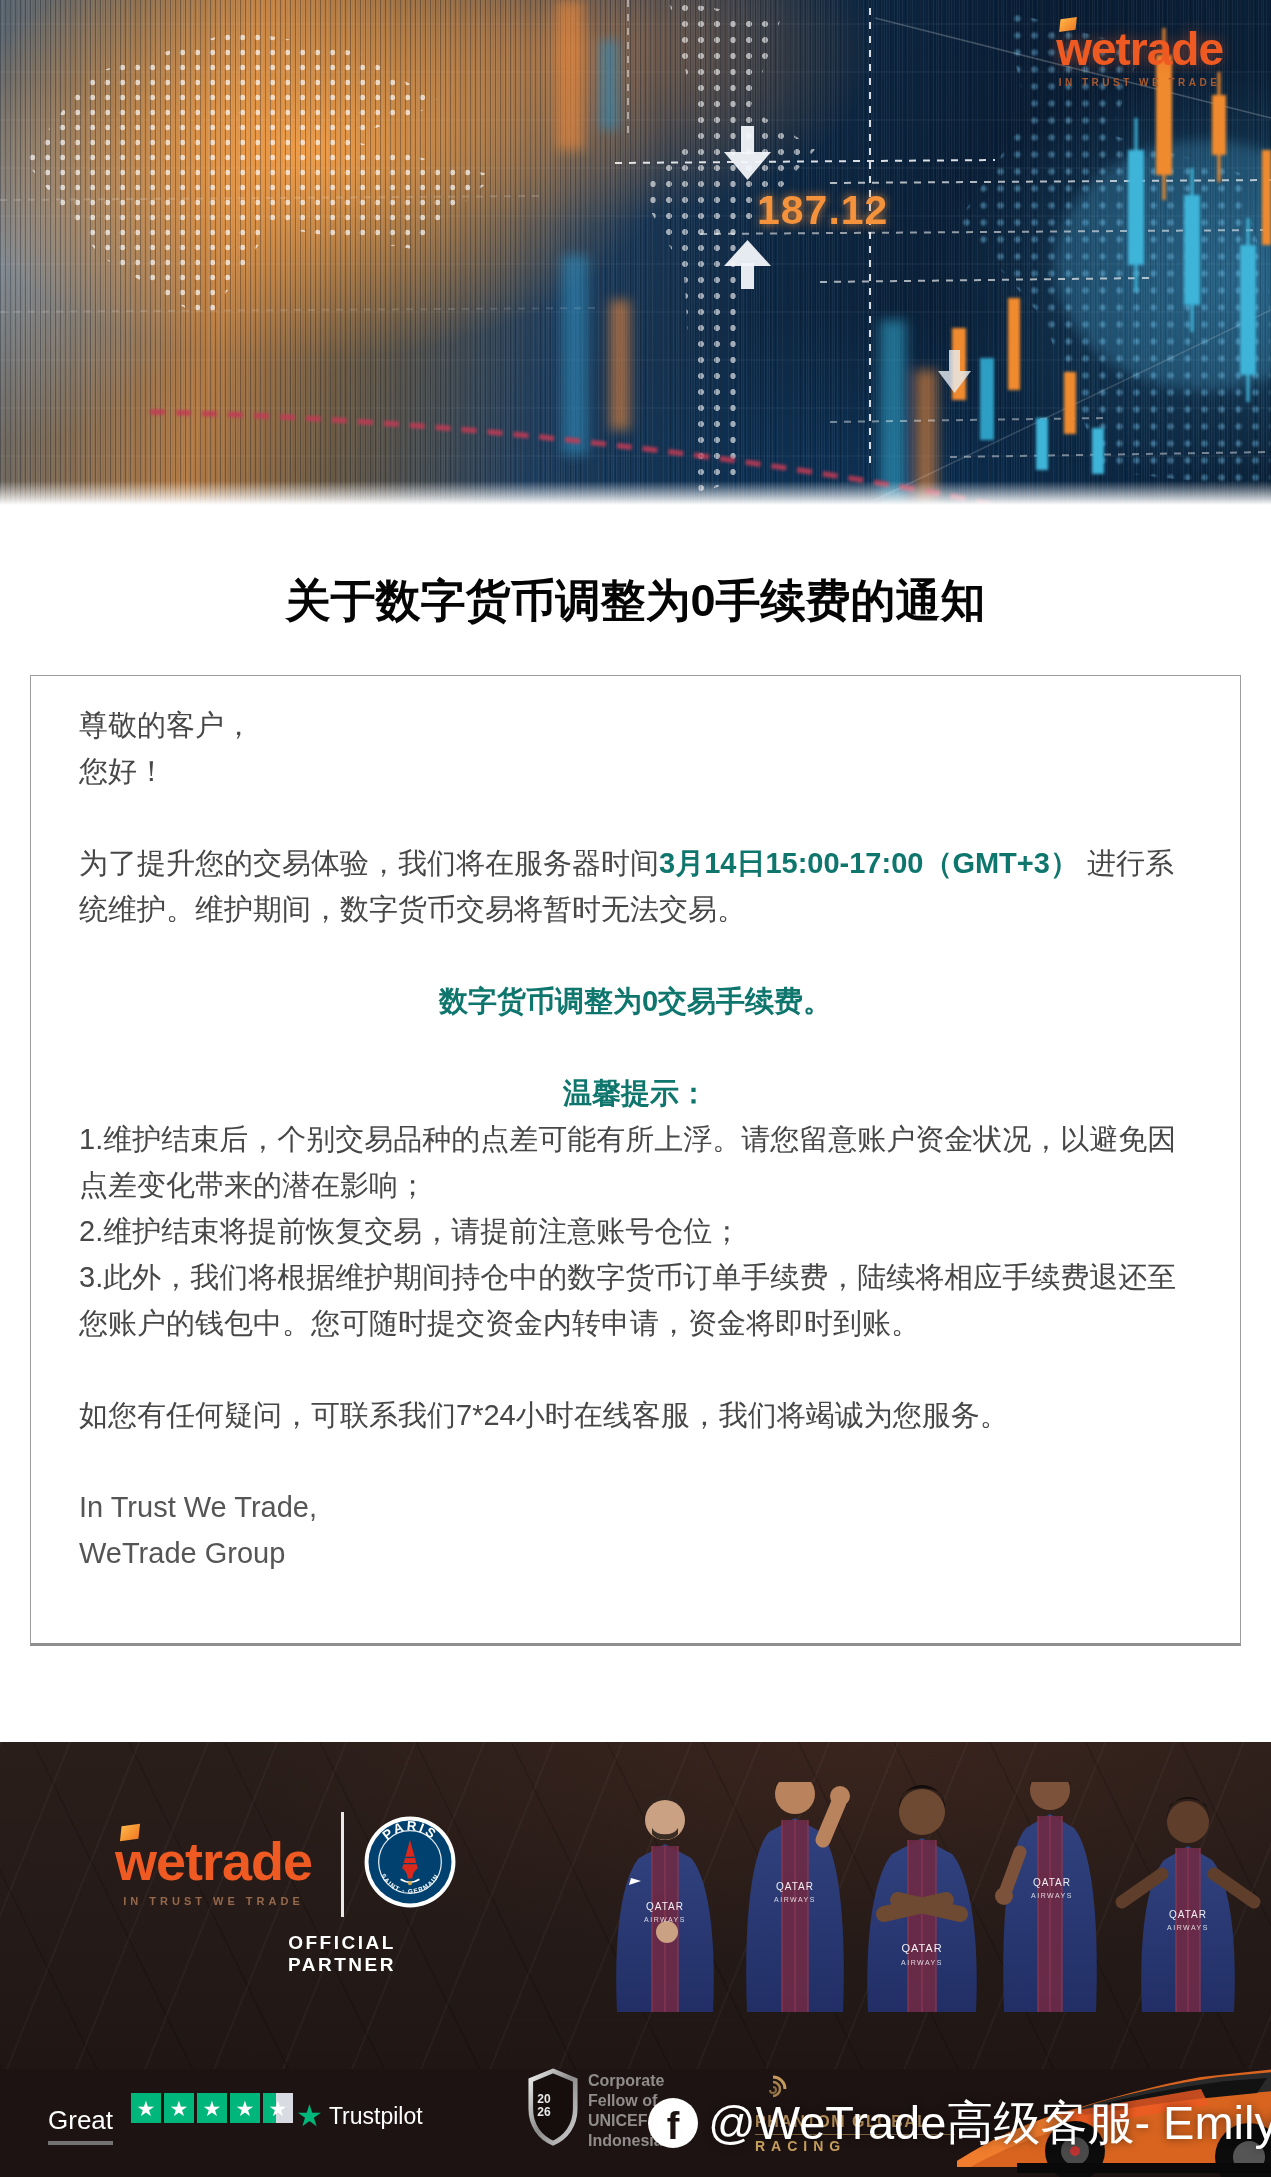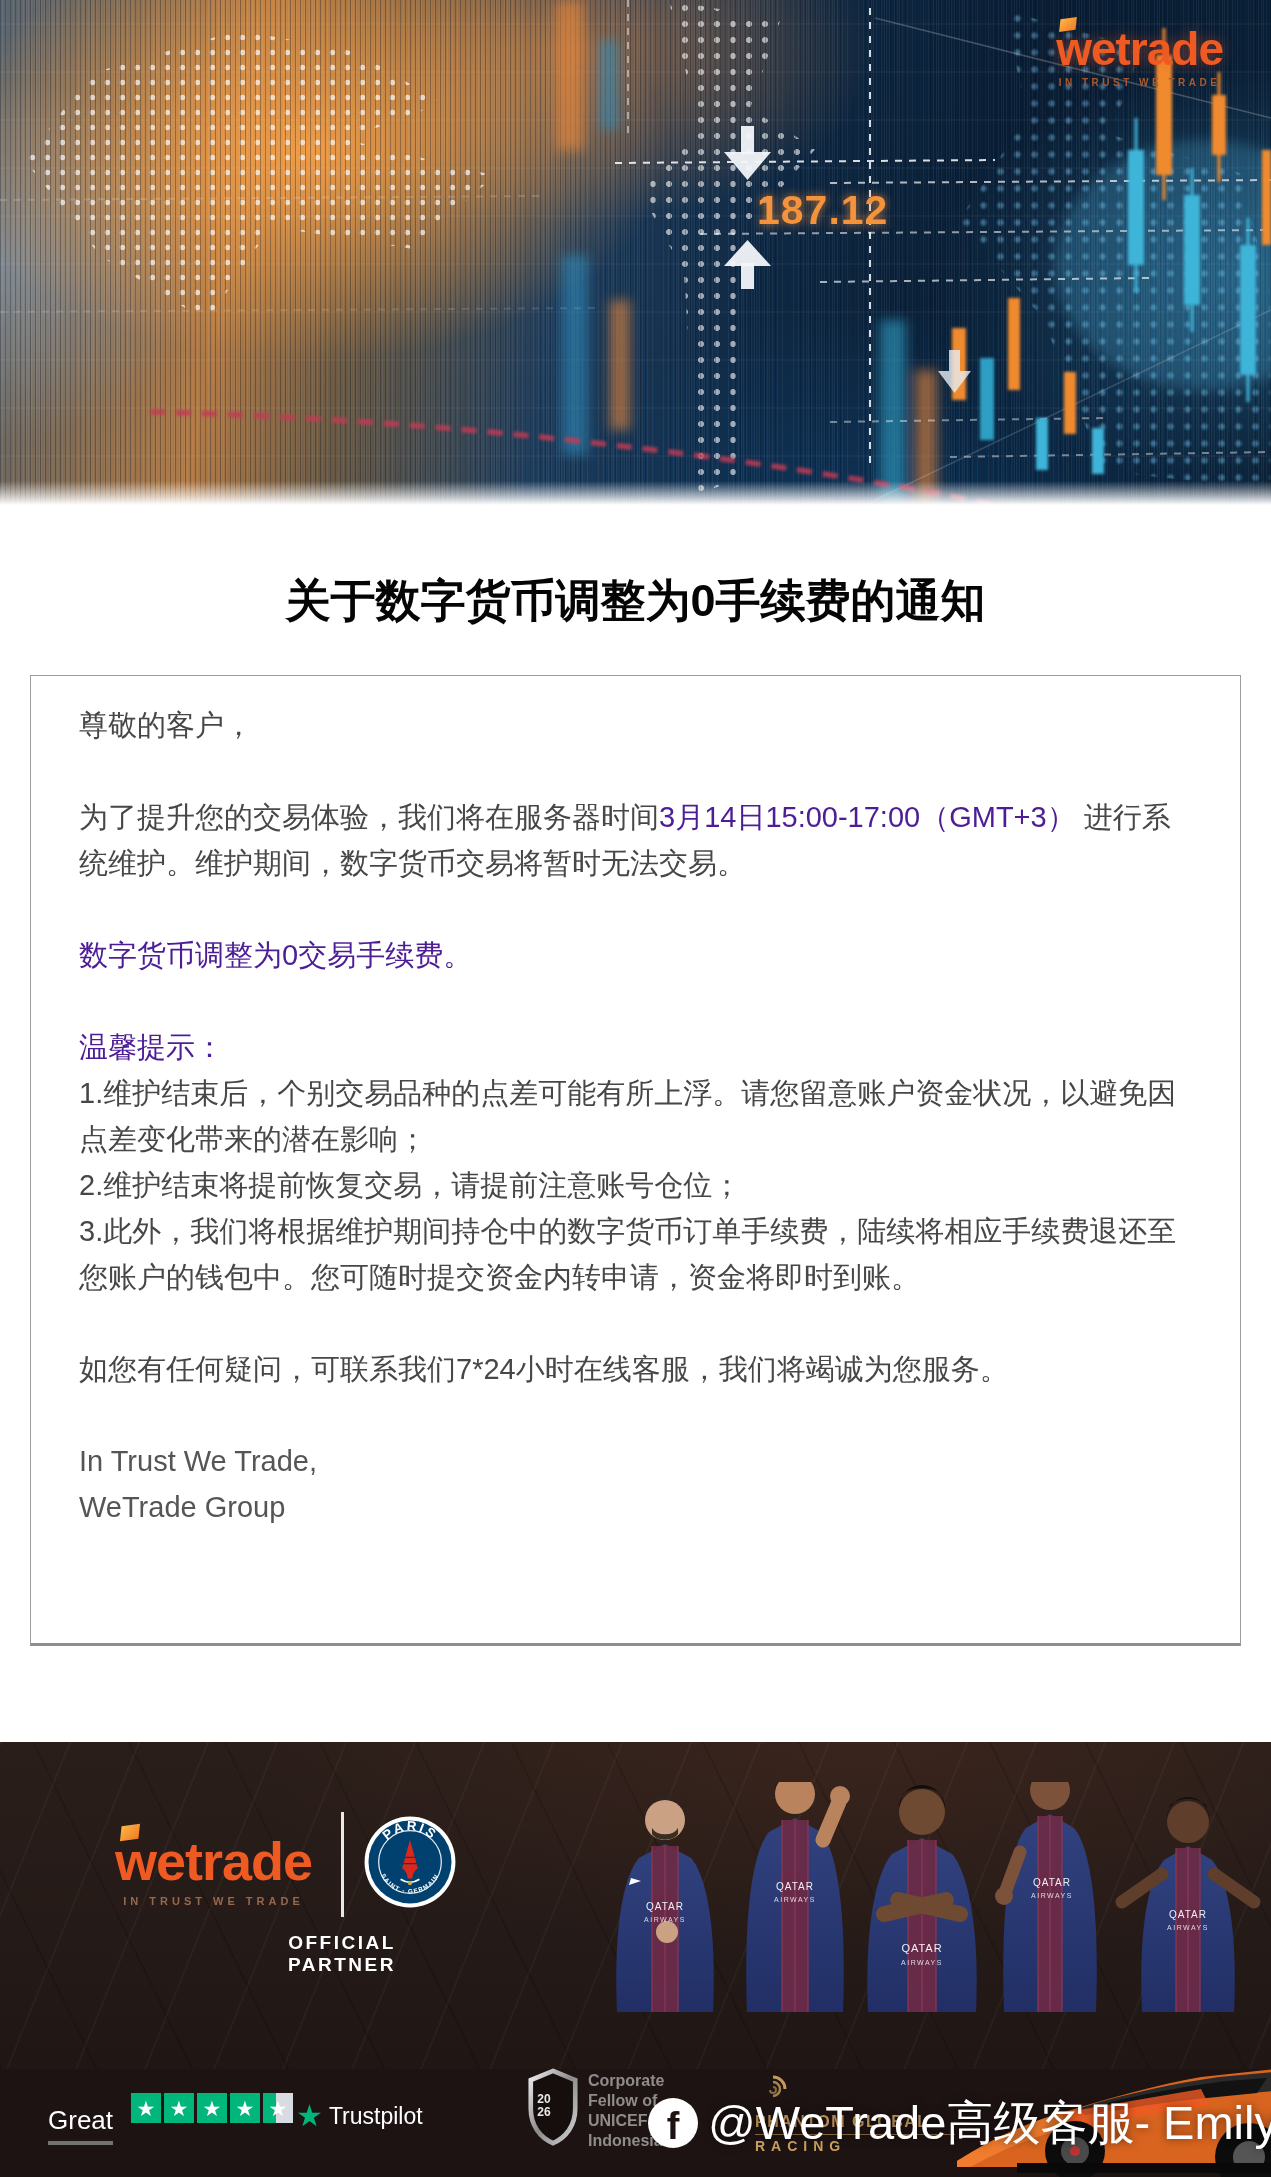--- a/index.html
+++ b/index.html
@@ -59,21 +59,21 @@
   
   .white-sec { width: 1271px; height: 1237px; background: #fff; }
   .notice-title { padding-top: 66px; text-align: center; font-size: 45px; font-weight: bold; color: #050505; }
   .nbox {
     margin: 44px 30px 0; height: 971px; overflow: hidden;
     border: 1px solid #9d9d9d; border-bottom: 3px solid #8e8e8e;
     padding: 26px 48px 0; font-size: 29px; color: #474747;
   }
   .nbox .line { line-height: 46px; }
   .nbox .gap { height: 46px; }
-  .hl { color: #4c1d95; font-weight: normal; }
+  .hl { color: #0f766e; font-weight: bold; text-align: center; }
   .signoff { color: #555; }
 
   
   .partner-sec {
     position: relative; width: 1271px; height: 327px; overflow: hidden;
     background:
       repeating-linear-gradient(112deg, rgba(255,255,255,.03) 0 2px, transparent 2px 64px),
       repeating-linear-gradient(64deg, rgba(0,0,0,.14) 0 2px, transparent 2px 86px),
       radial-gradient(900px 320px at 68% 0%, rgba(122,62,42,.20), transparent 70%),
       linear-gradient(#2a1e1a, #241a17 60%, #201613);
@@ -202,20 +202,21 @@
     <div class="wt-tag">IN TRUST WE TRADE</div>
   </div>
   <div class="hero-fade"></div>
 </div>
 
 <div class="white-sec">
   <h1 class="notice-title">关于数字货币调整为0手续费的通知</h1>
 
   <div class="nbox">
     <div class="line">尊敬的客户，</div>
+    <div class="line">您好！</div>
     <div class="gap"></div>
     <div class="line"><span>为了提升您的交易体验，我们将在服务器时间</span><span class="hl">3月14日15:00-17:00（GMT+3）</span><span> 进行系统维护。维护期间，数字货币交易将暂时无法交易。</span></div>
     <div class="gap"></div>
     <div class="line hl">数字货币调整为0交易手续费。</div>
     <div class="gap"></div>
     <div class="line hl">温馨提示：</div>
     <div class="line">1.维护结束后，个别交易品种的点差可能有所上浮。请您留意账户资金状况，以避免因点差变化带来的潜在影响；</div>
     <div class="line">2.维护结束将提前恢复交易，请提前注意账号仓位；</div>
     <div class="line">3.此外，我们将根据维护期间持仓中的数字货币订单手续费，陆续将相应手续费退还至您账户的钱包中。您可随时提交资金内转申请，资金将即时到账。</div>
     <div class="gap"></div>

